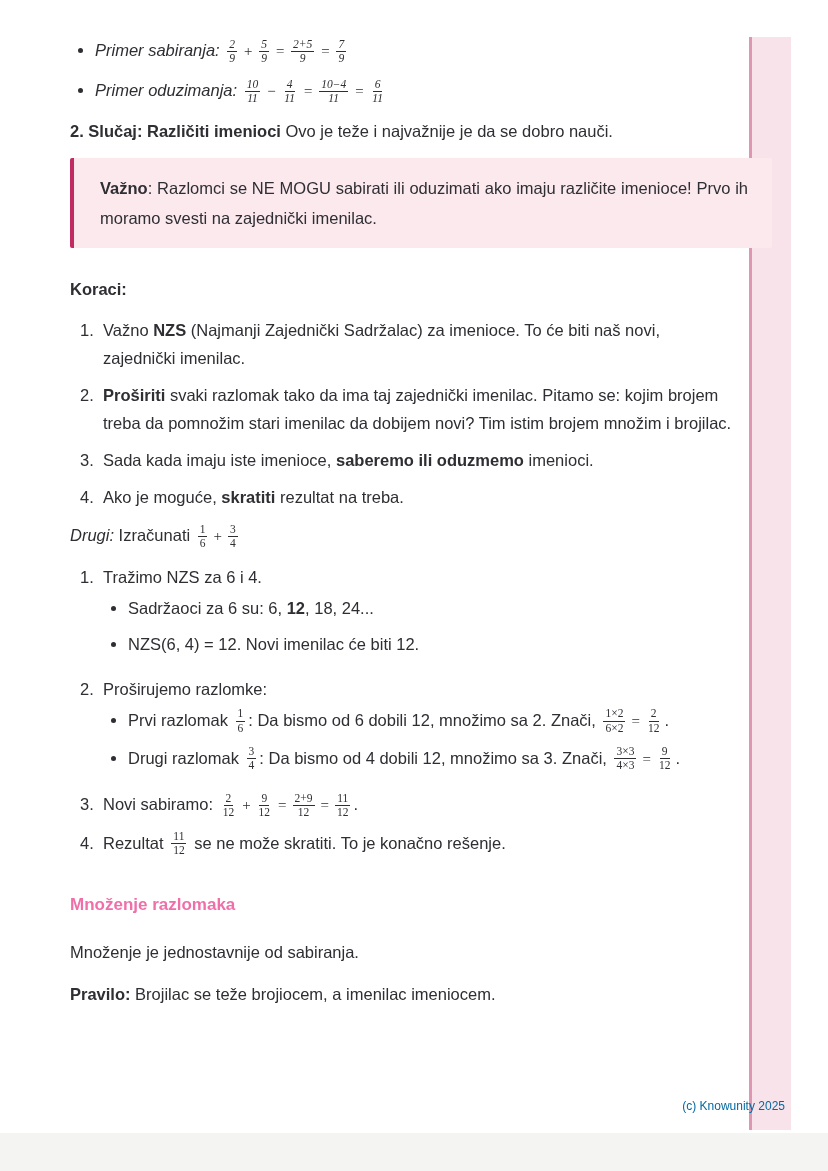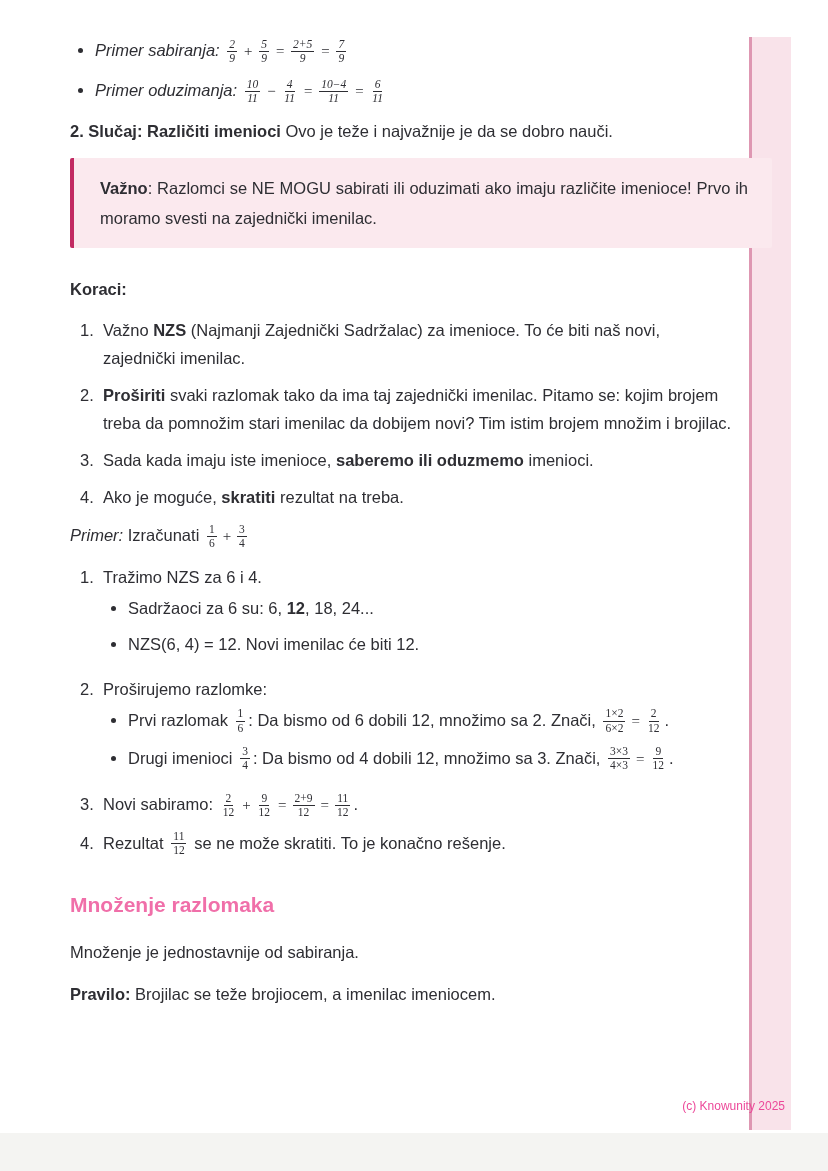--- a/index.html
+++ b/index.html
@@ -47,25 +47,25 @@
   .sublist>li{display:flex;align-items:flex-start;line-height:28px;margin:0 0 8px;}
 
   
   .callout{
     box-sizing:border-box;width:702px;
     background:#fbe9ee;border-left:4px solid #c22a62;border-radius:2px;
     padding:15px 24px 15px 26px;margin:8px 0 26px;
     font-size:16.5px;line-height:30px;text-align:justify;
   }
 
-  .pink-heading{color:#f06fa9;font-size:21px;line-height:28px;font-weight:700;margin:32px 0 18px;}
+  .pink-heading{color:#f06fa9;font-size:17px;line-height:28px;font-weight:700;margin:32px 0 18px;}
 
   .watermark{
     position:absolute;top:1099px;right:43px;z-index:3;
-    font-size:12px;color:#ec4899;
+    font-size:12px;color:#0369a1;
   }
 </style>
 </head>
 <body>
 
 <div class="page">
   <div class="stripe"></div>
 
   <div class="content">
 
@@ -127,21 +127,21 @@
       <li>
         <span class="onum">3.</span>
         <span class="otext"><span>Sada kada imaju iste imenioce, </span><strong>saberemo ili oduzmemo</strong><span> imenioci.</span></span>
       </li>
       <li>
         <span class="onum">4.</span>
         <span class="otext"><span>Ako je moguće, </span><strong>skratiti</strong><span> rezultat na treba.</span></span>
       </li>
     </ol>
 
-    <p class="para"><em>Primer:</em><span> Izračunati </span><span class="math"><span class="frac">
+    <p class="para"><em>Drugi:</em><span> Izračunati </span><span class="math"><span class="frac">
             <span class="fn">1</span>
             <span class="fd">6</span>
           </span><span class="mop">+</span><span class="frac">
             <span class="fn">3</span>
             <span class="fd">4</span>
           </span></span></p>
 
     <ol class="olist">
 
       <li>
@@ -174,21 +174,21 @@
                   </span><span>: Da bismo od 6 dobili 12, množimo sa 2. Znači, </span><span class="frac">
                     <span class="fn">1×2</span>
                     <span class="fd">6×2</span>
                   </span><span class="mop">=</span><span class="frac">
                     <span class="fn">2</span>
                     <span class="fd">12</span>
                   </span><span>.</span></span>
               </li>
             <li>
                 <span class="dot"></span>
-                <span><span>Drugi imenioci </span><span class="frac">
+                <span><span>Drugi razlomak </span><span class="frac">
                     <span class="fn">3</span>
                     <span class="fd">4</span>
                   </span><span>: Da bismo od 4 dobili 12, množimo sa 3. Znači, </span><span class="frac">
                     <span class="fn">3×3</span>
                     <span class="fd">4×3</span>
                   </span><span class="mop">=</span><span class="frac">
                     <span class="fn">9</span>
                     <span class="fd">12</span>
                   </span><span>.</span></span>
               </li>

